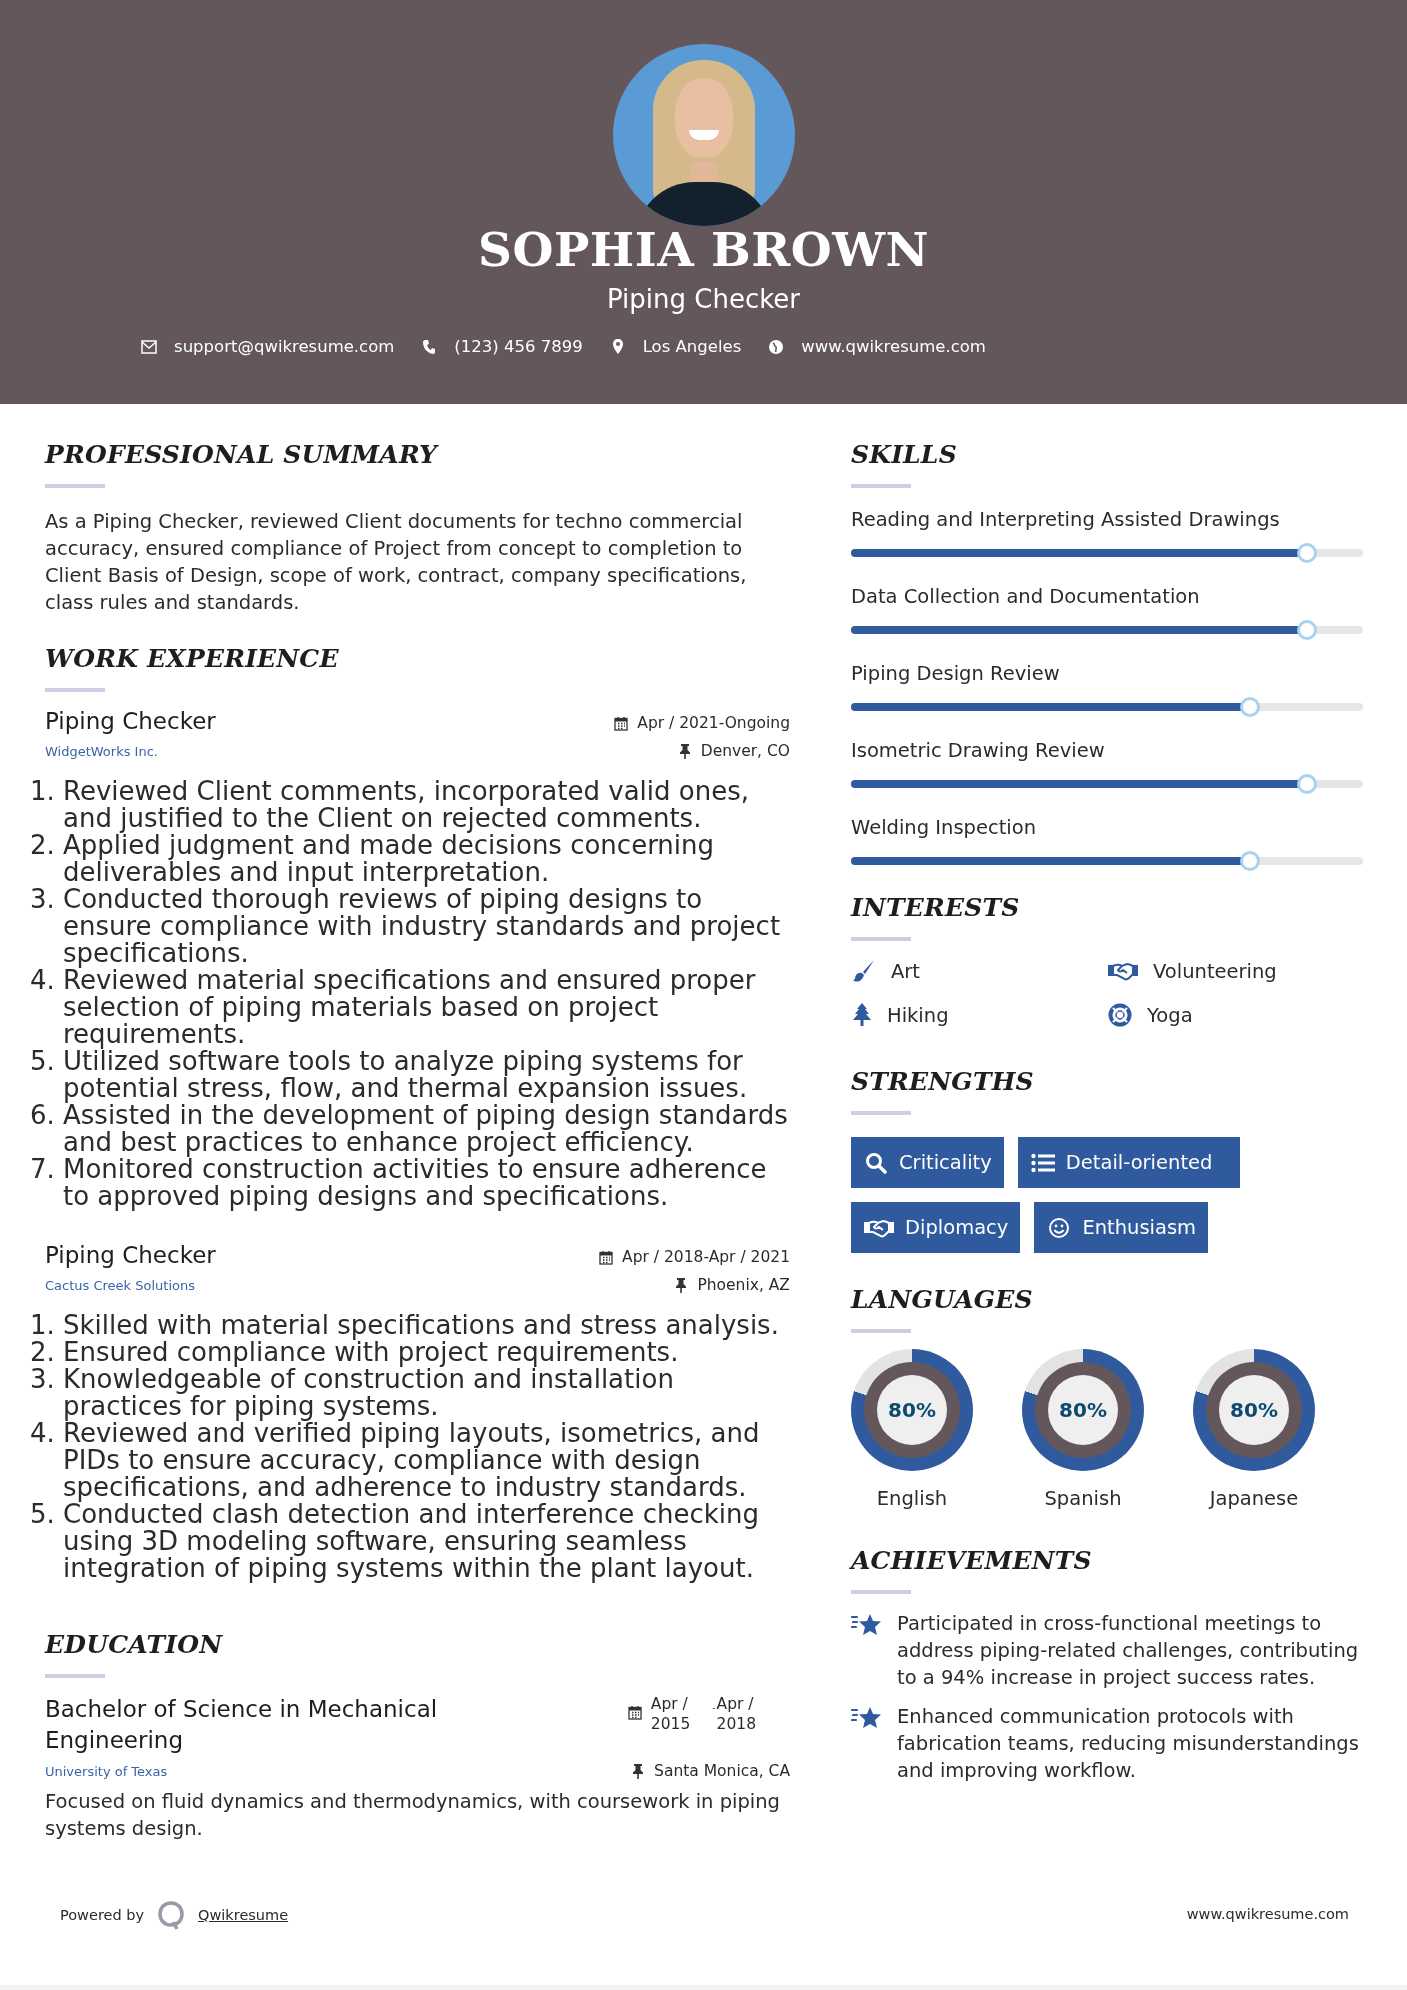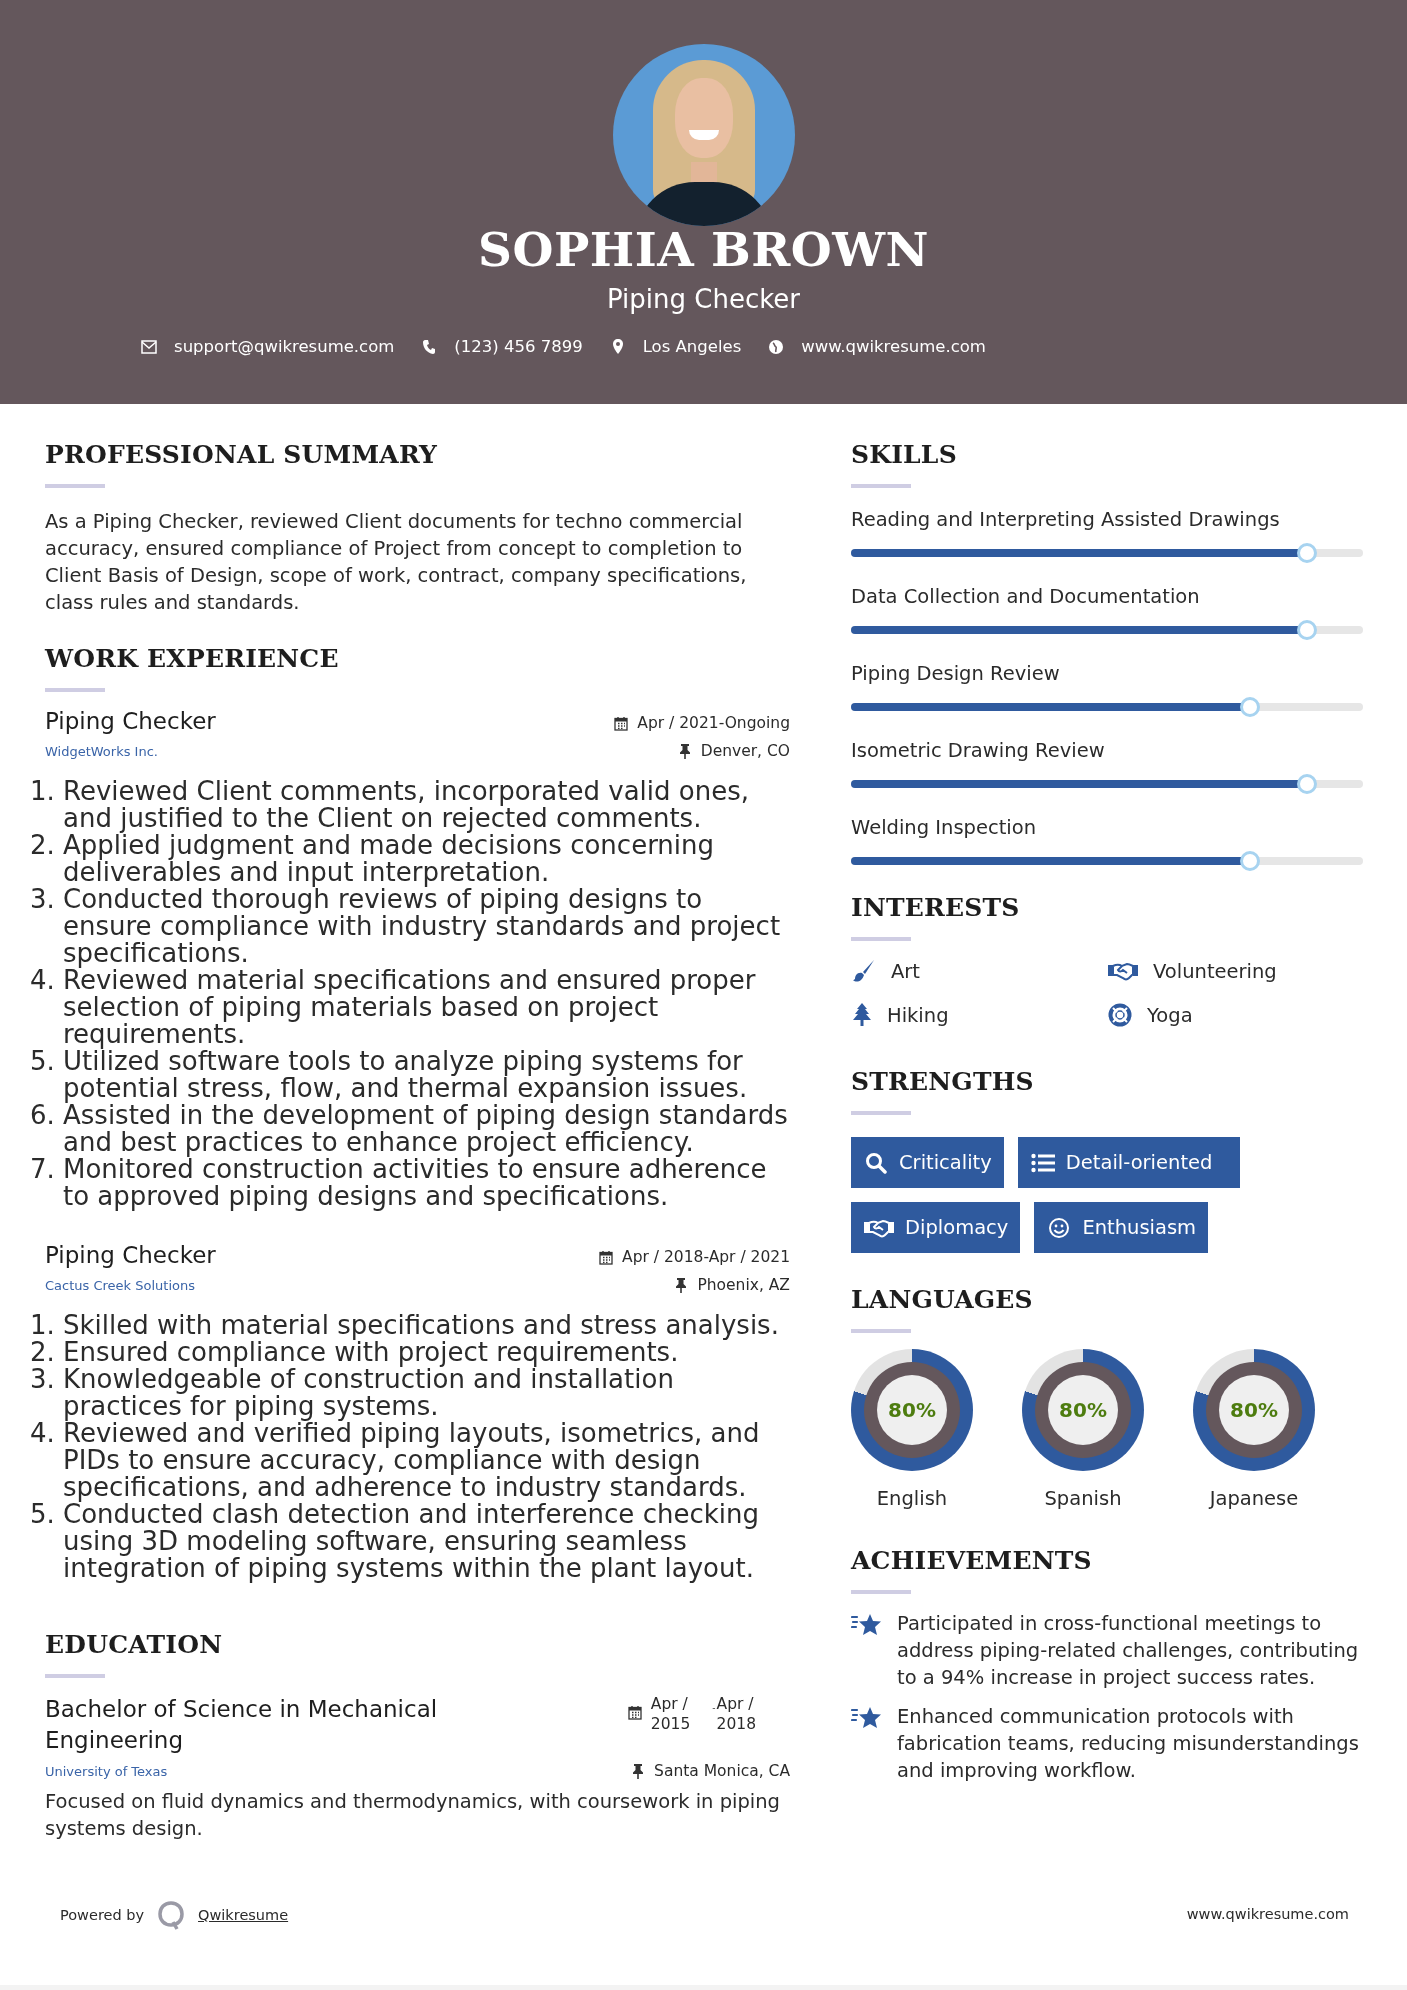--- a/index.html
+++ b/index.html
@@ -16,21 +16,21 @@
 
   .name { position: absolute; left: 0; width: 1407px; top: 222px; text-align: center; color: #ffffff; font-family: "DejaVu Serif", serif; font-weight: bold; font-size: 47px; letter-spacing: 0.5px; }
   .title { position: absolute; left: 0; width: 1407px; top: 284px; text-align: center; color: #ffffff; font-size: 26px; }
   .contact { position: absolute; left: 0; width: 1126px; top: 337px; display: flex; justify-content: center; align-items: center; gap: 0; color: #ffffff; font-size: 16.5px; }
   .contact .ci { display: flex; align-items: center; margin: 0 13px; }
   .contact .ic { width: 18px; height: 18px; margin-right: 16px; display: inline-flex; align-items: center; justify-content: center; }
 
   .col-left { position: absolute; left: 45px; top: 440px; width: 745px; }
   .col-right { position: absolute; left: 851px; top: 440px; width: 515px; }
 
-  .sec-title { font-family: "DejaVu Serif", serif; font-weight: bold; font-size: 25px; color: #1e1e1e; letter-spacing: 0.2px; }
+  .sec-title { font-family: "DejaVu Serif", serif; font-weight: bold; font-size: 25px; color: #1e1e1e; letter-spacing: 0.2px; font-style: italic; }
   .sec-rule { width: 60px; height: 4px; background: #cfcde3; margin-top: 15px; margin-bottom: 20px; }
 
   .para { font-size: 19.5px; line-height: 27px; color: #2b2b2b; }
 
   .job { position: relative; }
   .job-head { display: flex; justify-content: space-between; align-items: flex-start; }
   .job-title { font-size: 23px; color: #1e1e1e; }
   .job-meta { font-size: 15.5px; color: #2b2b2b; display: flex; align-items: center; margin-top: 6px; }
   .job-meta .ic { width: 16px; height: 16px; margin-right: 8px; display: inline-flex; align-items: center; justify-content: center; }
   .company { font-size: 13px; color: #3a64a8; }
@@ -49,21 +49,21 @@
   .interest .ic { width: 26px; height: 24px; margin-right: 14px; display: inline-flex; align-items: center; justify-content: center; }
 
   .strengths { display: flex; flex-wrap: wrap; gap: 14px 14px; width: 512px; }
   .chip { background: #2f5a9e; color: #ffffff; font-size: 19.5px; height: 51px; padding: 0 12px; display: inline-flex; align-items: center; }
   .chip .ic { width: 26px; height: 24px; margin-right: 10px; display: inline-flex; align-items: center; justify-content: center; }
 
   .langs { display: flex; gap: 49px; margin-top: 0; }
   .lang { width: 122px; display: flex; flex-direction: column; align-items: center; }
   .donut { position: relative; width: 122px; height: 122px; border-radius: 50%; }
   .donut .mid { position: absolute; left: 13px; top: 13px; width: 96px; height: 96px; border-radius: 50%; background: #64575c; }
-  .donut .inner { position: absolute; left: 26px; top: 26px; width: 70px; height: 70px; border-radius: 50%; background: #efefef; display: flex; align-items: center; justify-content: center; font-weight: bold; font-size: 20px; color: #4d7c0f; }
+  .donut .inner { position: absolute; left: 26px; top: 26px; width: 70px; height: 70px; border-radius: 50%; background: #efefef; display: flex; align-items: center; justify-content: center; font-weight: bold; font-size: 20px; color: #0c4a6e; }
   .lang-name { font-size: 19.5px; color: #2b2b2b; margin-top: 16px; }
 
   .ach { display: flex; align-items: flex-start; margin-bottom: 12px; }
   .ach .ic { width: 32px; height: 30px; margin-right: 14px; margin-top: 1px; flex: none; }
   .ach .txt { font-size: 19.5px; line-height: 27px; color: #2b2b2b; width: 470px; }
 
   .footer-left { position: absolute; left: 60px; top: 1900px; display: flex; align-items: center; font-size: 14.5px; color: #2b2b2b; }
   .footer-left .q { width: 30px; height: 30px; margin: 0 12px; }
   .footer-left .link { text-decoration: underline; }
   .footer-right { position: absolute; right: 58px; top: 1906px; font-size: 14.5px; color: #2b2b2b; }

